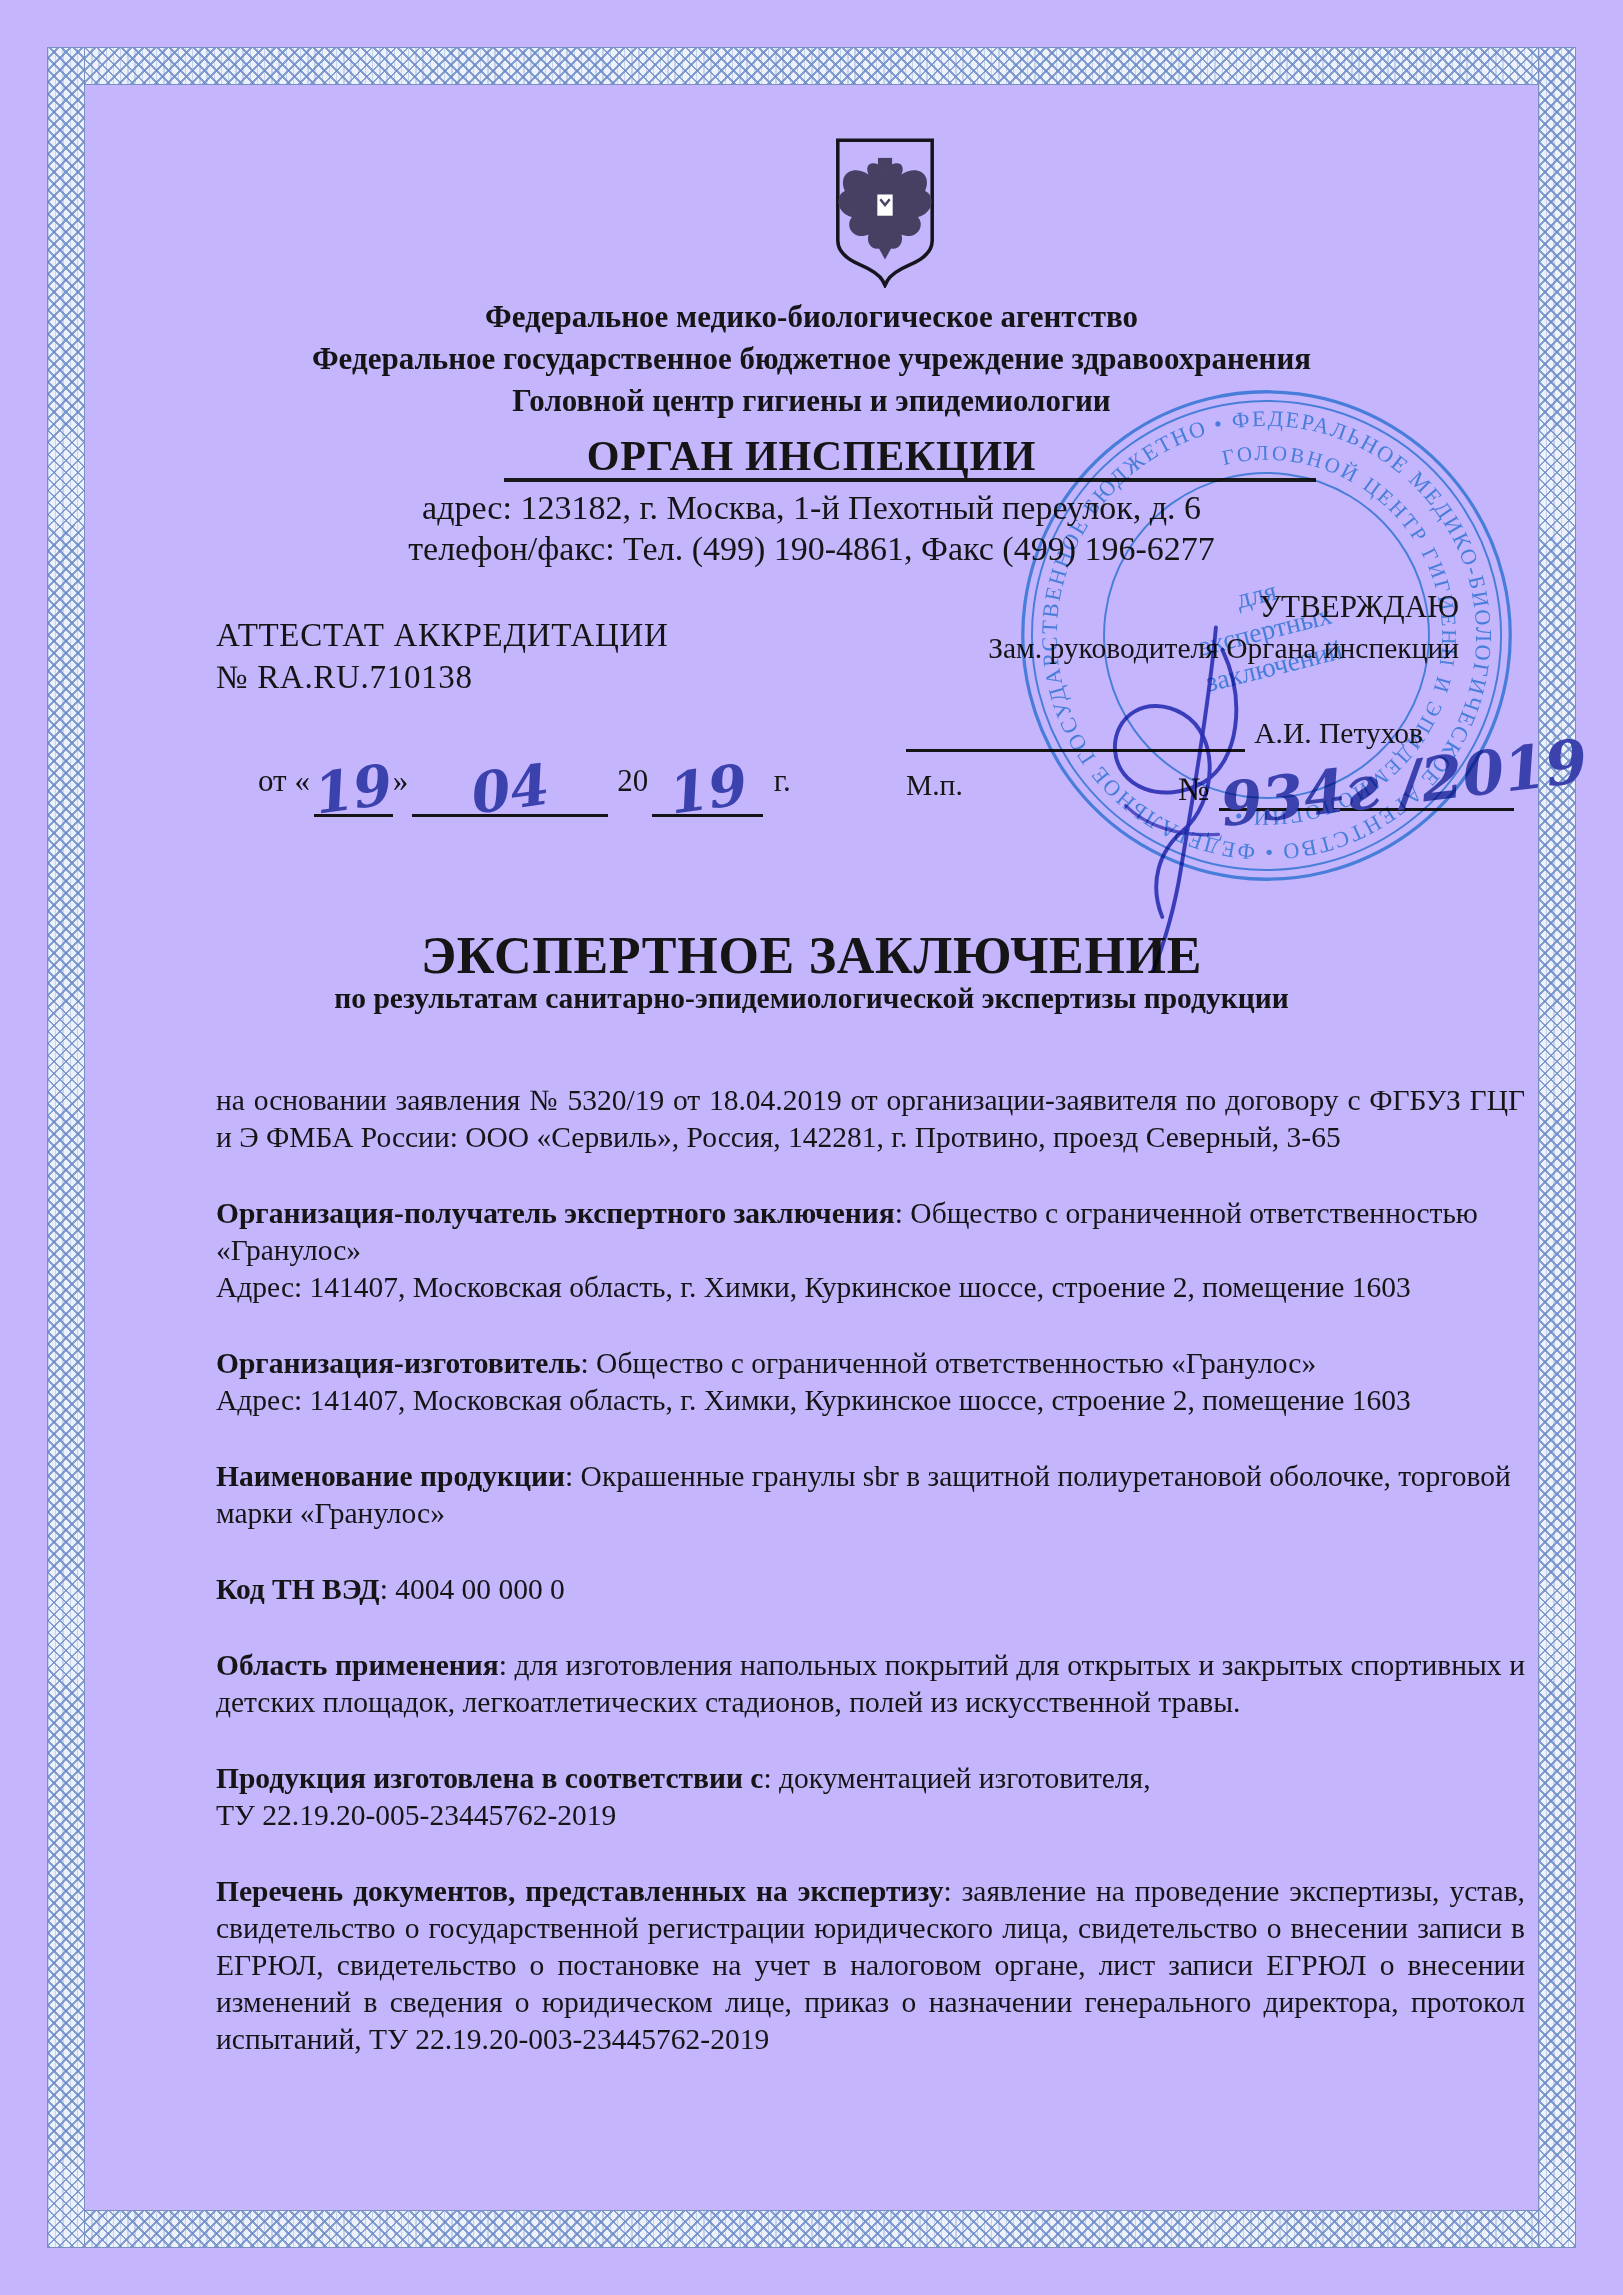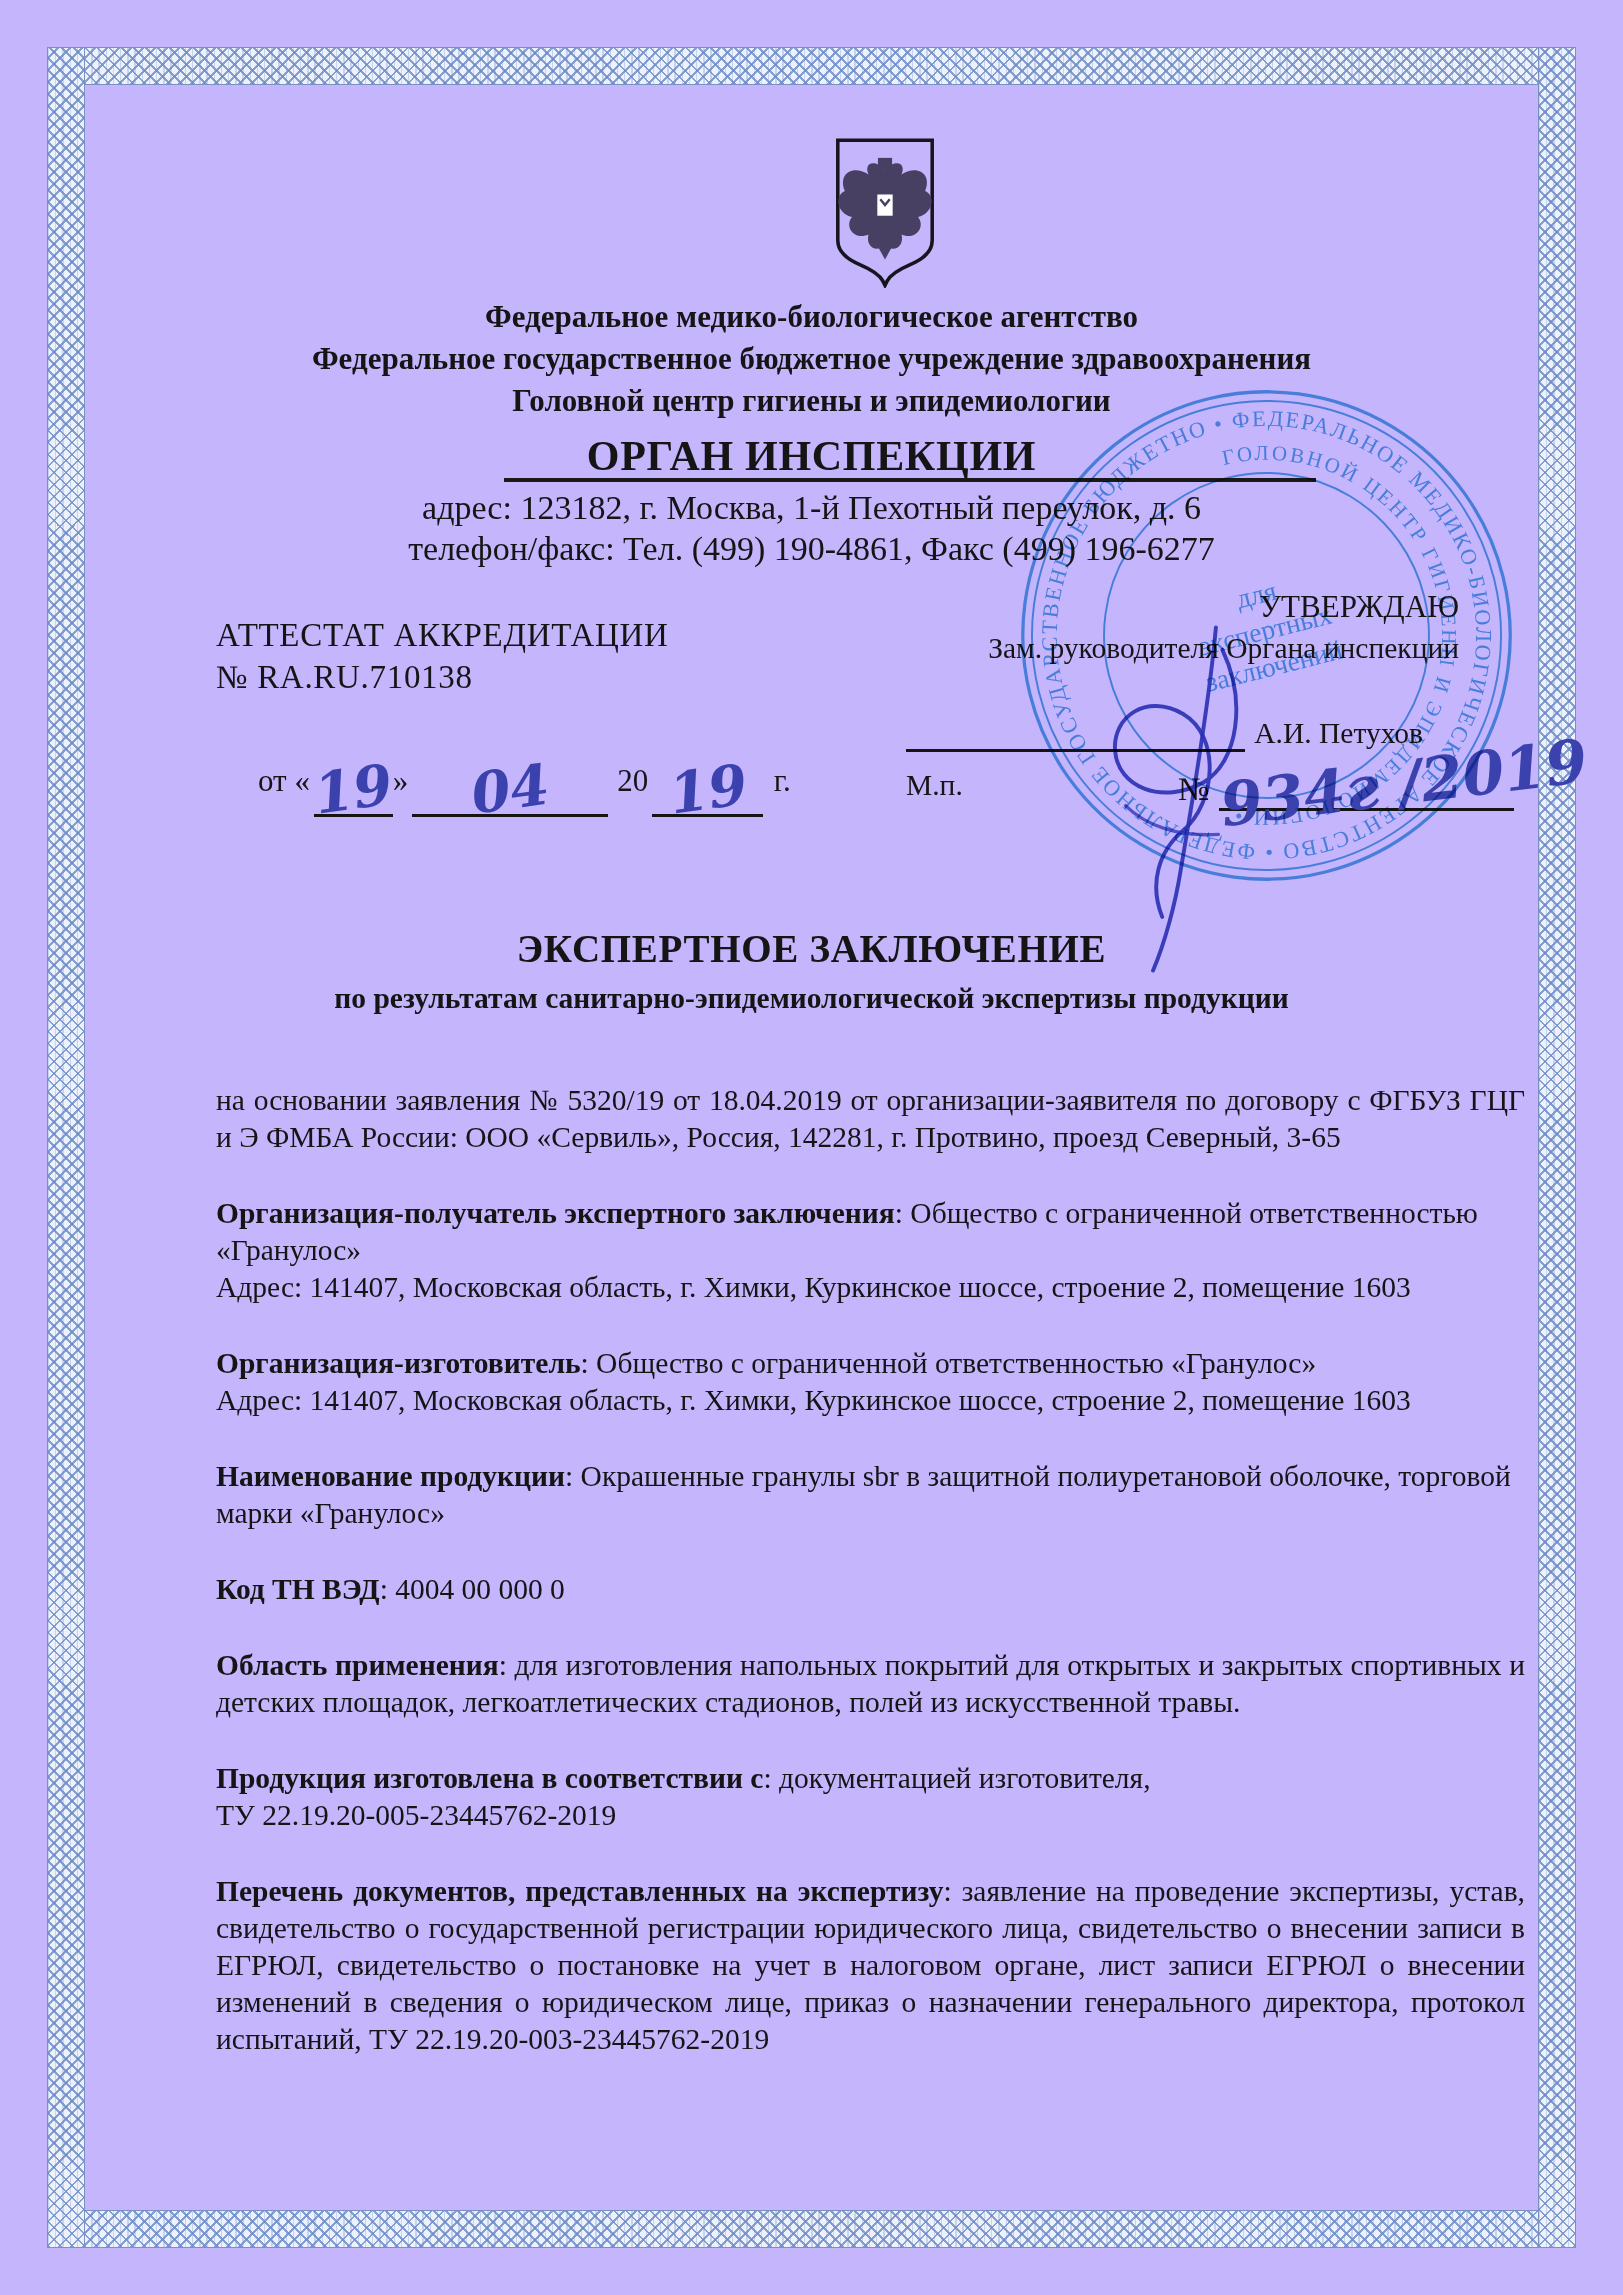--- a/index.html
+++ b/index.html
@@ -47,21 +47,21 @@
   .u-month{width:196px;}
   .u-year{width:111px;}
   .date-ink{display:inline-block;font-size:56px;line-height:46px;transform:rotate(-8deg) translateY(2.6px);}
 
   .number-line{position:absolute;left:1178px;top:753px;display:flex;align-items:flex-end;font-size:33px;}
   .number-line .txt{padding:0 9.2px 2.6px 0;}
   .u-num{width:295px;}
   .num-ink{display:inline-block;font-size:60px;line-height:52px;transform:rotate(-7deg) translateY(3.9px);white-space:nowrap;}
 
   .doc-title{position:absolute;top:926px;left:0;right:0;text-align:center;
-             font-size:39px;font-weight:bold;letter-spacing:0.7px;}
+             font-size:52px;font-weight:bold;letter-spacing:0.7px;}
   .doc-subtitle{position:absolute;top:982px;left:0;right:0;text-align:center;
                 font-size:29.5px;font-weight:bold;}
 
   .content{position:absolute;left:216px;right:98px;top:1042px;font-size:29.5px;line-height:37px;margin-top:40px;}
   .content p{margin:0 0 39px;}
   .content p:last-child{margin-bottom:0;}
   .lbl{font-weight:bold;}
   .block{display:block;}
   .j{text-align:justify;}
 

